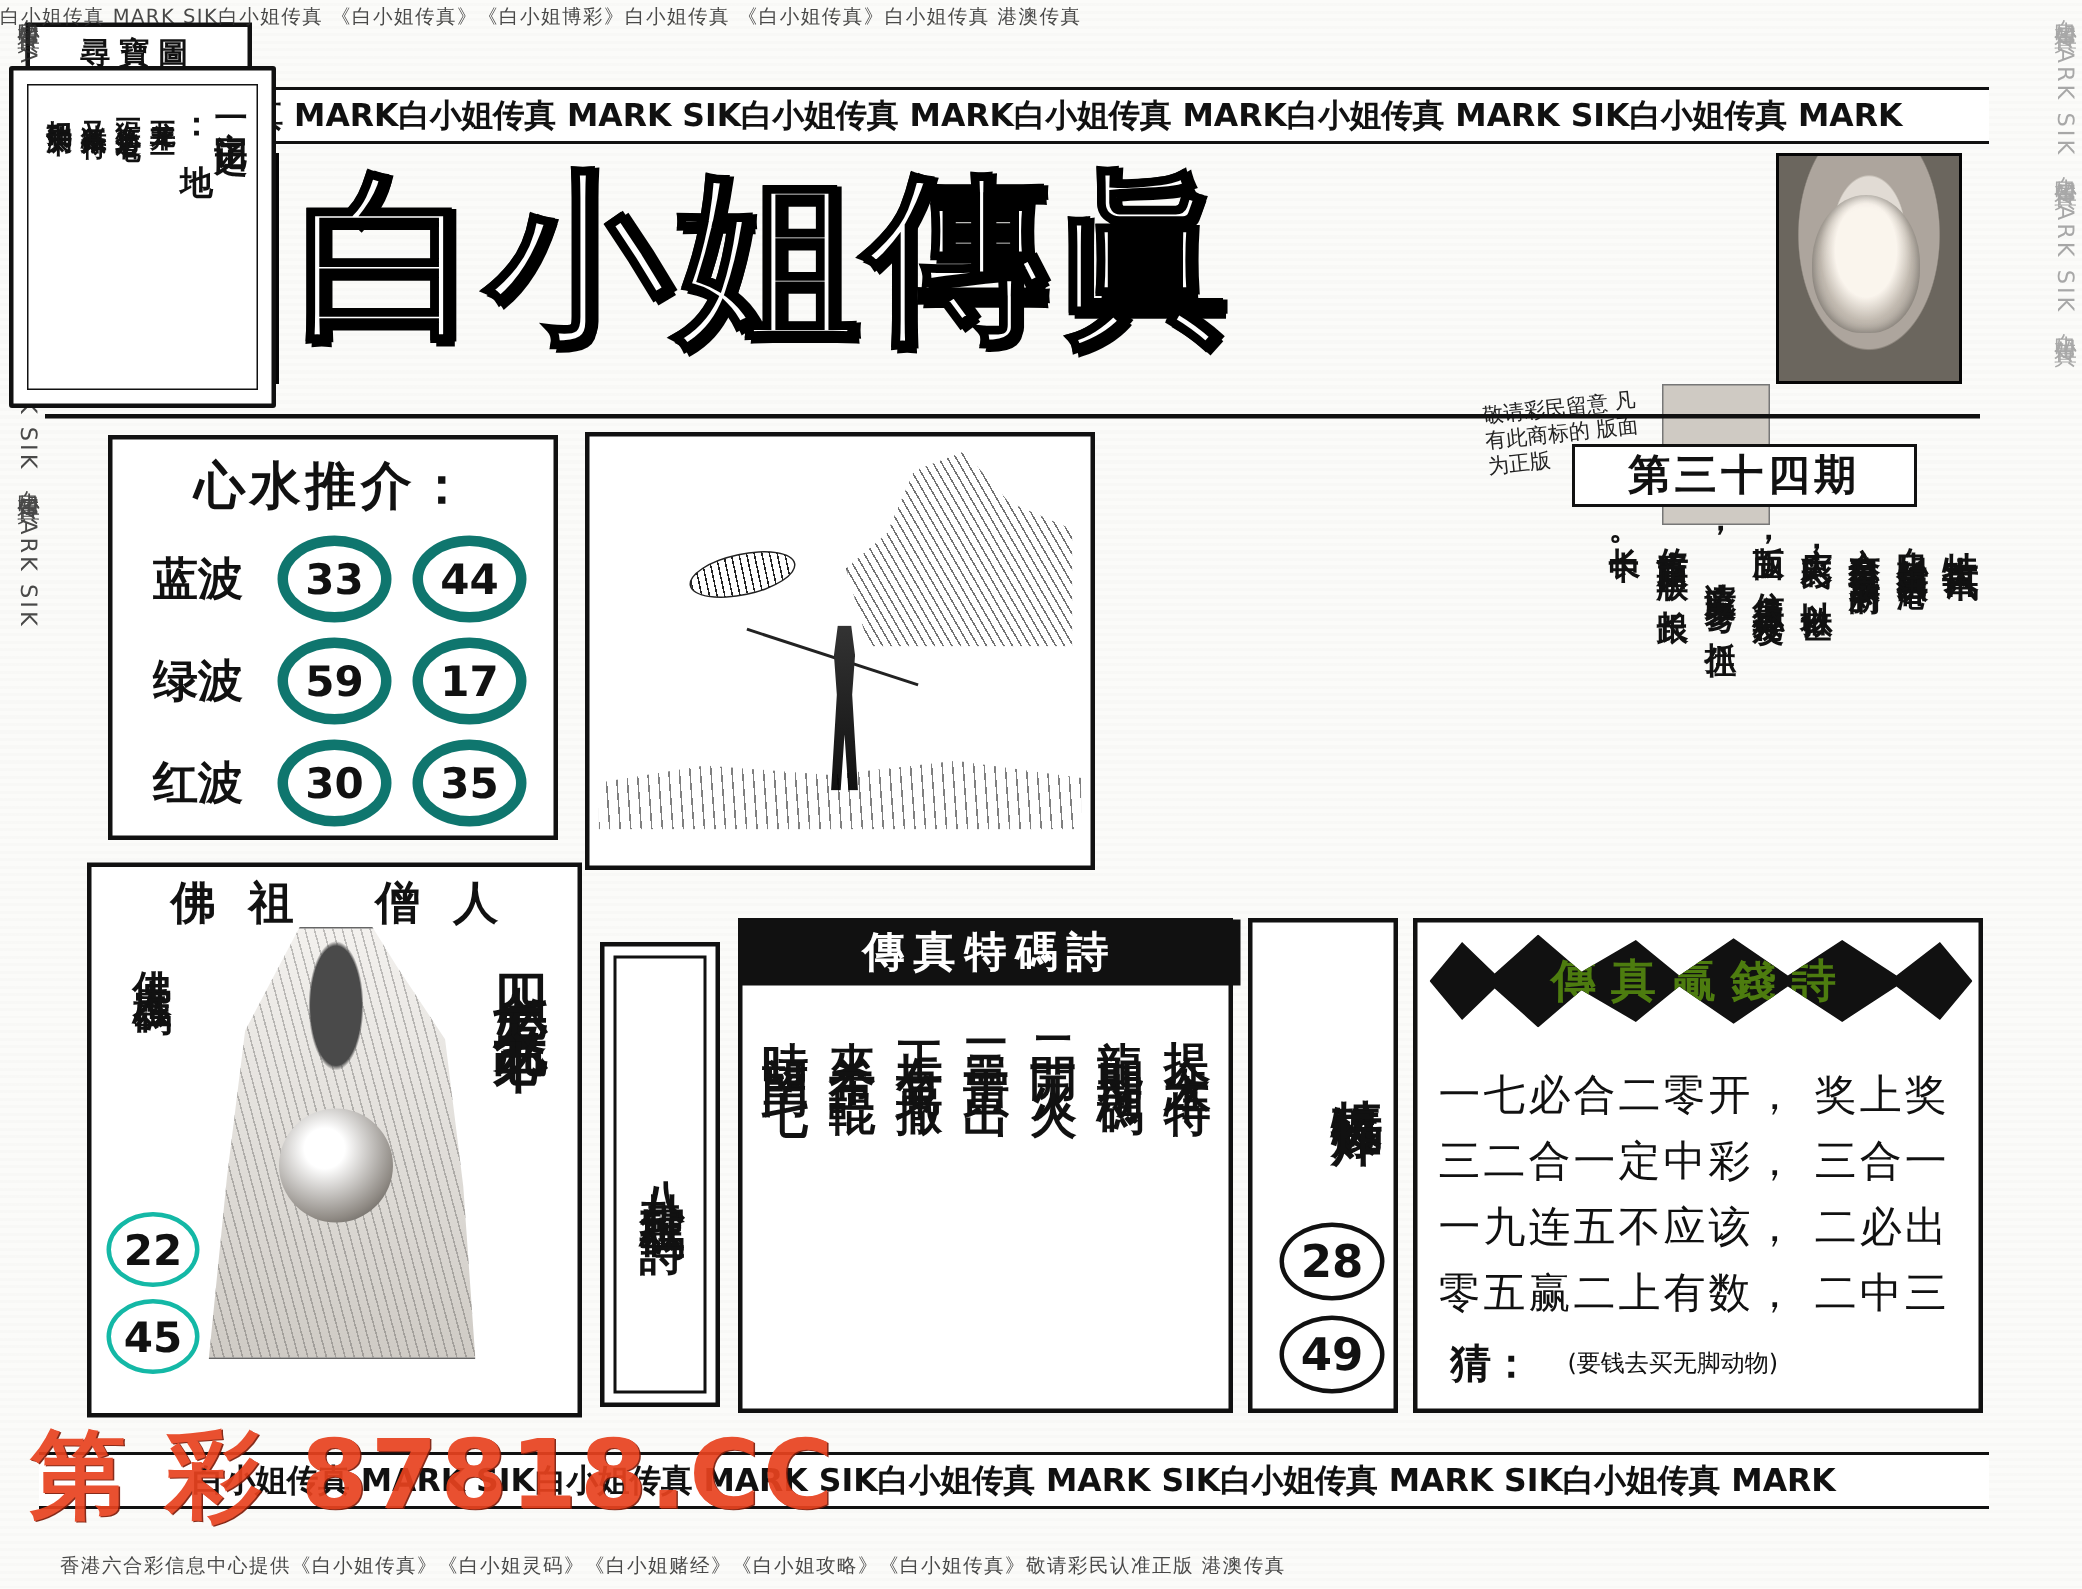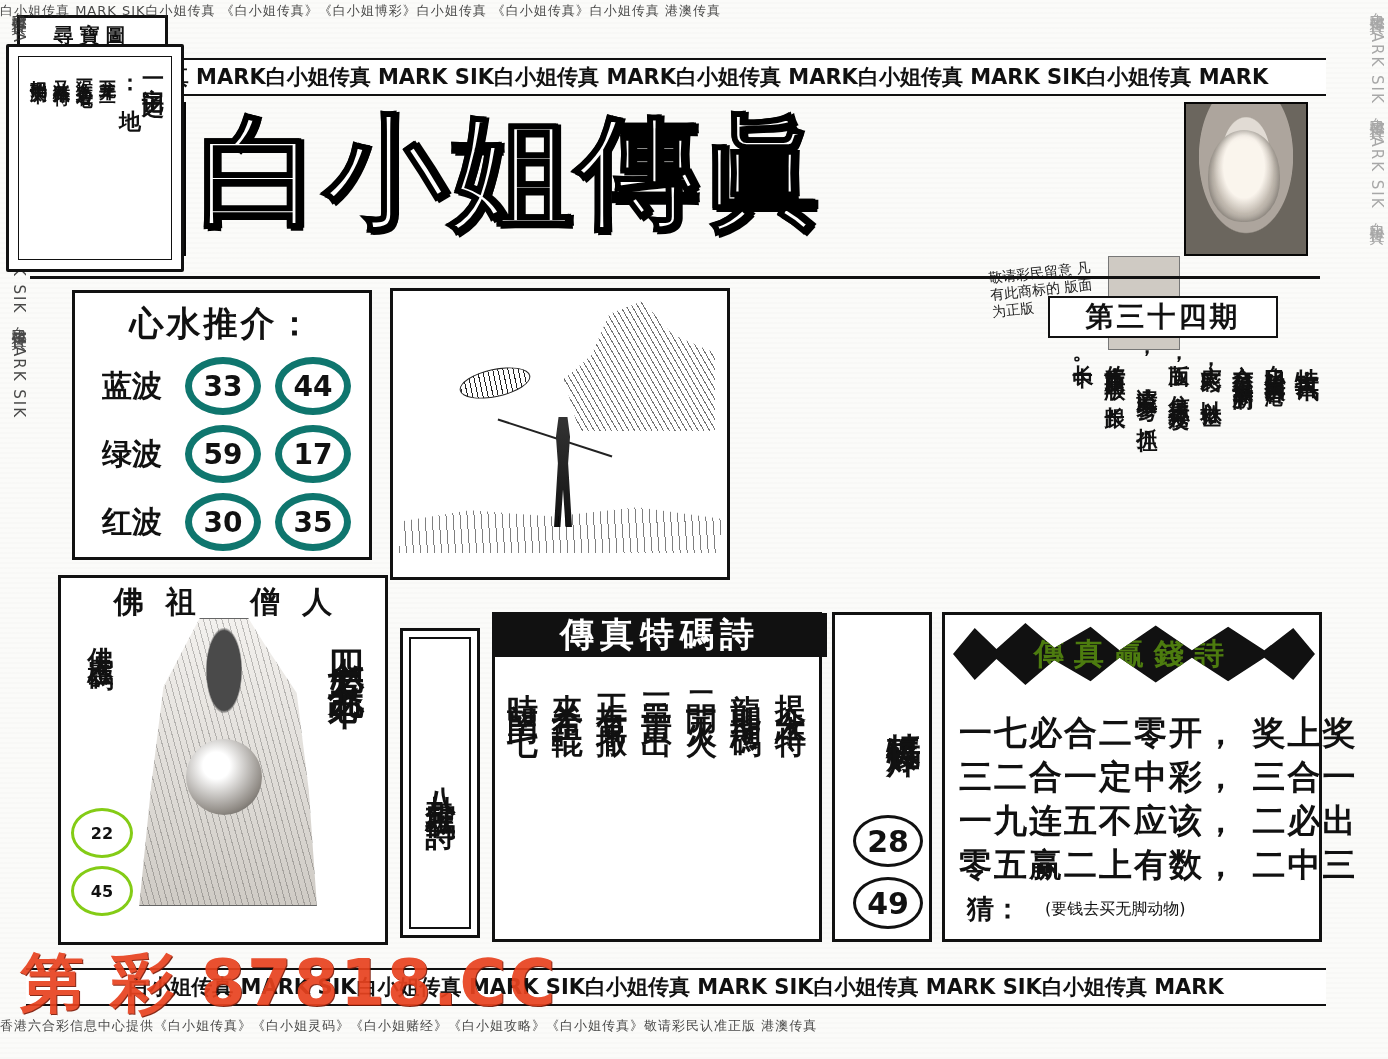--- a/index.html
+++ b/index.html
@@ -21,21 +21,21 @@
   .edge{
     position:absolute;
     font-family:"DejaVu Sans", sans-serif;
     font-size:13px;
     color:#2a2a2a;
     white-space:nowrap;
     overflow:hidden;
     opacity:.85;
   }
   .edge-top{top:2px;left:0;width:1388px;height:22px;letter-spacing:1px;}
-  .edge-bottom{bottom:20px;left:0;width:1152px;height:22px;letter-spacing:1px;}
+  .edge-bottom{bottom:2px;left:0;width:1152px;height:22px;letter-spacing:1px;padding-left:40px;}
   .edge-left{
     top:0;left:2px;width:26px;height:1059px;
     writing-mode:vertical-rl;text-orientation:mixed;
     font-size:15px;letter-spacing:2px;
   }
   .edge-right{
     top:0;right:2px;width:26px;height:1059px;
     writing-mode:vertical-rl;text-orientation:mixed;
     font-size:15px;letter-spacing:2px;color:#9a9a9a;
   }
@@ -190,22 +190,22 @@
       repeating-linear-gradient(75deg, rgba(0,0,0,.22) 0 1px, rgba(0,0,0,0) 1px 6px),
       linear-gradient(#f3f1ee,#cfcbc5);
     clip-path:polygon(38% 0,62% 0,70% 9%,86% 26%,92% 60%,96% 100%,8% 100%,14% 58%,20% 24%,32% 8%);
     border:1px solid #666;
   }
   .monkimg:after{
     content:"";position:absolute;left:62px;top:120px;width:76px;height:76px;
     border-radius:50%;background:radial-gradient(circle at 40% 35%, #fff 0 20%, #8f8a84 70%, #3c3a37 100%);
   }
   .monk .num{
-    position:absolute;left:10px;width:56px;height:44px;border:3px solid #84cc16;border-radius:50%;
-    display:flex;align-items:center;justify-content:center;font-size:16px;font-weight:bold;
+    position:absolute;left:10px;width:56px;height:44px;border:3px solid #14b8a6;border-radius:50%;
+    display:flex;align-items:center;justify-content:center;font-size:28px;font-weight:bold;
   }
   .monk .n1{top:230px;}
   .monk .n2{top:288px;}
   .monk .verse{
     position:absolute;right:16px;top:44px;width:110px;height:310px;
     writing-mode:vertical-rl;text-orientation:upright;
     font-size:36px;font-weight:bold;line-height:46px;letter-spacing:6px;
   }
 
   
@@ -214,21 +214,21 @@
     position:absolute;inset:6px;border:2px solid #111;
     writing-mode:vertical-rl;text-orientation:upright;
     font-size:30px;font-weight:bold;letter-spacing:8px;
     display:flex;align-items:center;justify-content:center;
   }
 
   
   .poem{left:492px;top:612px;width:330px;height:330px;}
   .poem .title{
     position:absolute;left:-2px;top:-2px;width:334px;height:44px;background:#111;color:#fff;
-    font-size:34px;font-weight:bold;letter-spacing:6px;
+    font-size:28px;font-weight:bold;letter-spacing:6px;
     display:flex;align-items:center;justify-content:center;
   }
   .poem .grid{
     position:absolute;left:8px;top:54px;right:8px;bottom:8px;
     display:flex;flex-direction:row-reverse;justify-content:space-between;
   }
   .poem .line{
     writing-mode:vertical-rl;text-orientation:upright;
     font-size:31px;font-weight:bold;letter-spacing:11px;line-height:40px;
   }
@@ -252,21 +252,21 @@
   .win{left:942px;top:612px;width:380px;height:330px;}
   .winbanner{
     position:absolute;left:8px;top:8px;width:362px;height:62px;
     background:#111;color:#4d7c0f;
     display:flex;align-items:center;justify-content:center;
     font-size:30px;font-weight:bold;letter-spacing:10px;
     clip-path:polygon(0 50%,6% 8%,12% 42%,20% 0,28% 40%,38% 6%,46% 44%,56% 4%,66% 44%,76% 6%,86% 44%,94% 8%,100% 50%,94% 92%,86% 56%,76% 94%,66% 56%,56% 96%,46% 56%,38% 94%,28% 60%,20% 100%,12% 58%,6% 92%);
   }
   .win .ln{
     position:absolute;left:14px;width:352px;
-    font-size:33px;font-weight:bold;letter-spacing:2px;white-space:nowrap;
+    font-size:28px;font-weight:normal;letter-spacing:2px;white-space:nowrap;
   }
   .win .l1{top:96px;} .win .l2{top:140px;} .win .l3{top:184px;} .win .l4{top:228px;}
   .win .guess{position:absolute;left:22px;top:276px;font-size:27px;font-weight:bold;}
   .win .guessnote{position:absolute;left:100px;top:284px;font-size:16px;}
 
   
   .wm{
     position:absolute;left:20px;top:940px;width:1000px;height:80px;
     font-size:64px;font-weight:bold;color:#e8421f;opacity:.92;
     letter-spacing:2px;white-space:nowrap;

